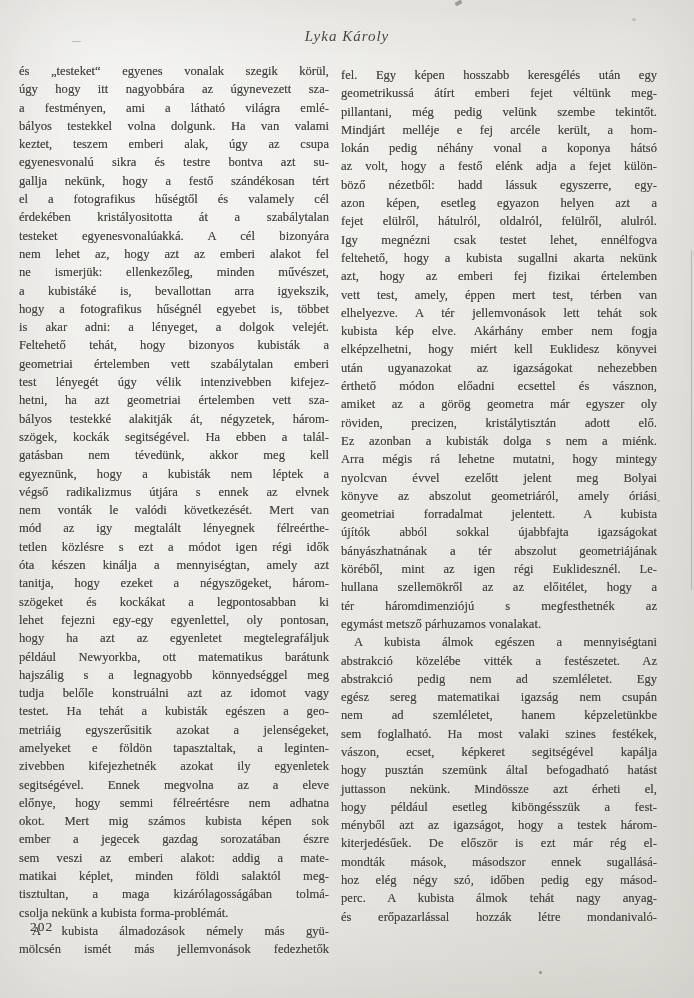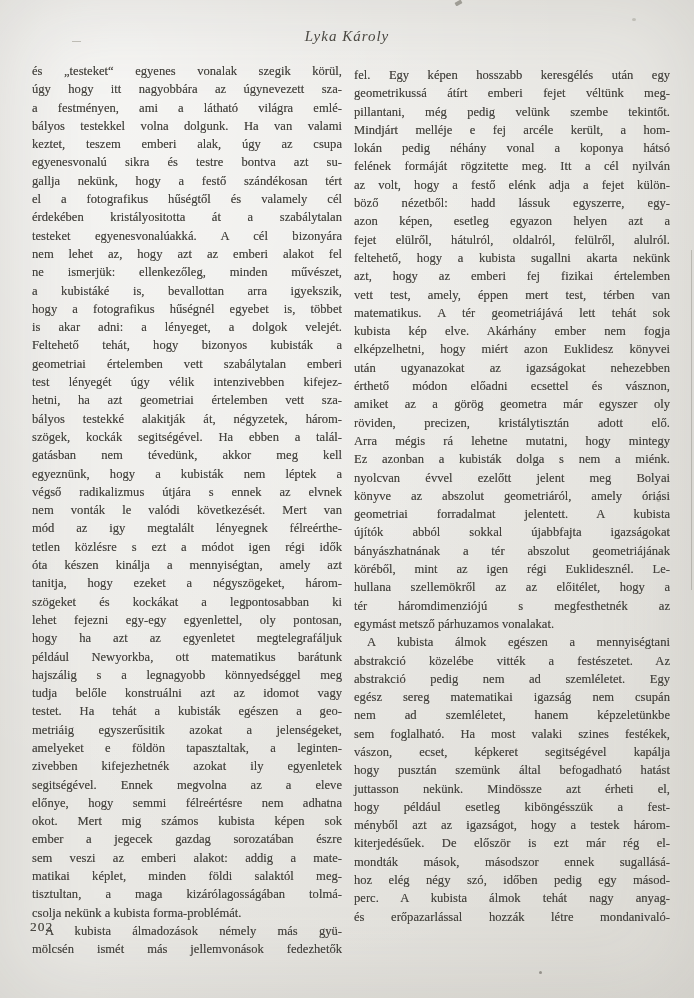--- a/index.html
+++ b/index.html
@@ -18,21 +18,21 @@
   }
   #running-head{
     position:absolute;top:28px;left:0;width:694px;
     text-align:center;
     font-style:italic;
     font-size:15px;
     letter-spacing:1px;
     color:#4a4842;
   }
   #columns{
-    position:absolute;top:62px;left:32px;
+    position:absolute;top:62px;left:19px;
     width:638px;
     display:flex;
   }
   .column{width:310px;}
   #column-right{width:316px;margin-left:12px;margin-top:4px;}
   .line{
     height:18.3px;
     line-height:18.3px;
     font-size:12.6px;
     text-align:justify;
@@ -117,37 +117,37 @@
         <div class="line short">csolja nekünk a kubista forma-problémát.</div>
         <div class="line indent">A kubista álmadozások némely más gyü-</div>
         <div class="line">mölcsén ismét más jellemvonások fedezhetők</div>
       </div>
     <div class="column" id="column-right">
         <div class="line">fel. Egy képen hosszabb keresgélés után egy</div>
         <div class="line">geometrikussá átírt emberi fejet véltünk meg-</div>
         <div class="line">pillantani, még pedig velünk szembe tekintőt.</div>
         <div class="line">Mindjárt melléje e fej arcéle került, a hom-</div>
         <div class="line">lokán pedig néhány vonal a koponya hátsó</div>
-        <div class="line">felének formáját rögzitette meg. Itt a cél nyilván</div>
         <div class="line">az volt, hogy a festő elénk adja a fejet külön-</div>
         <div class="line">böző nézetből: hadd lássuk egyszerre, egy-</div>
         <div class="line">azon képen, esetleg egyazon helyen azt a</div>
         <div class="line">fejet elülről, hátulról, oldalról, felülről, alulról.</div>
+        <div class="line">Igy megnézni csak testet lehet, ennélfogva</div>
         <div class="line">feltehető, hogy a kubista sugallni akarta nekünk</div>
         <div class="line">azt, hogy az emberi fej fizikai értelemben</div>
         <div class="line">vett test, amely, éppen mert test, térben van</div>
-        <div class="line">matematikus. A tér geometriájává lett tehát sok</div>
+        <div class="line">elhelyezve. A tér jellemvonások lett tehát sok</div>
         <div class="line">kubista kép elve. Akárhány ember nem fogja</div>
-        <div class="line">elképzelhetni, hogy miért azon Euklidesz könyvei</div>
+        <div class="line">elképzelhetni, hogy miért kell Euklidesz könyvei</div>
         <div class="line">után ugyanazokat az igazságokat nehezebben</div>
         <div class="line">érthető módon előadni ecsettel és vásznon,</div>
         <div class="line">amiket az a görög geometra már egyszer oly</div>
         <div class="line">röviden, precizen, kristálytisztán adott elő.</div>
+        <div class="line">Ez azonban a kubisták dolga s nem a miénk.</div>
         <div class="line">Arra mégis rá lehetne mutatni, hogy mintegy</div>
-        <div class="line">Ez azonban a kubisták dolga s nem a miénk.</div>
         <div class="line">nyolcvan évvel ezelőtt jelent meg Bolyai</div>
         <div class="line">könyve az abszolut geometriáról, amely óriási</div>
         <div class="line">geometriai forradalmat jelentett. A kubista</div>
         <div class="line">újítók abból sokkal újabbfajta igazságokat</div>
         <div class="line">bányászhatnának a tér abszolut geometriájának</div>
         <div class="line">köréből, mint az igen régi Euklidesznél. Le-</div>
         <div class="line">hullana szellemökről az az előitélet, hogy a</div>
         <div class="line">tér háromdimenziójú s megfesthetnék az</div>
         <div class="line short">egymást metsző párhuzamos vonalakat.</div>
         <div class="line indent">A kubista álmok egészen a mennyiségtani</div>

